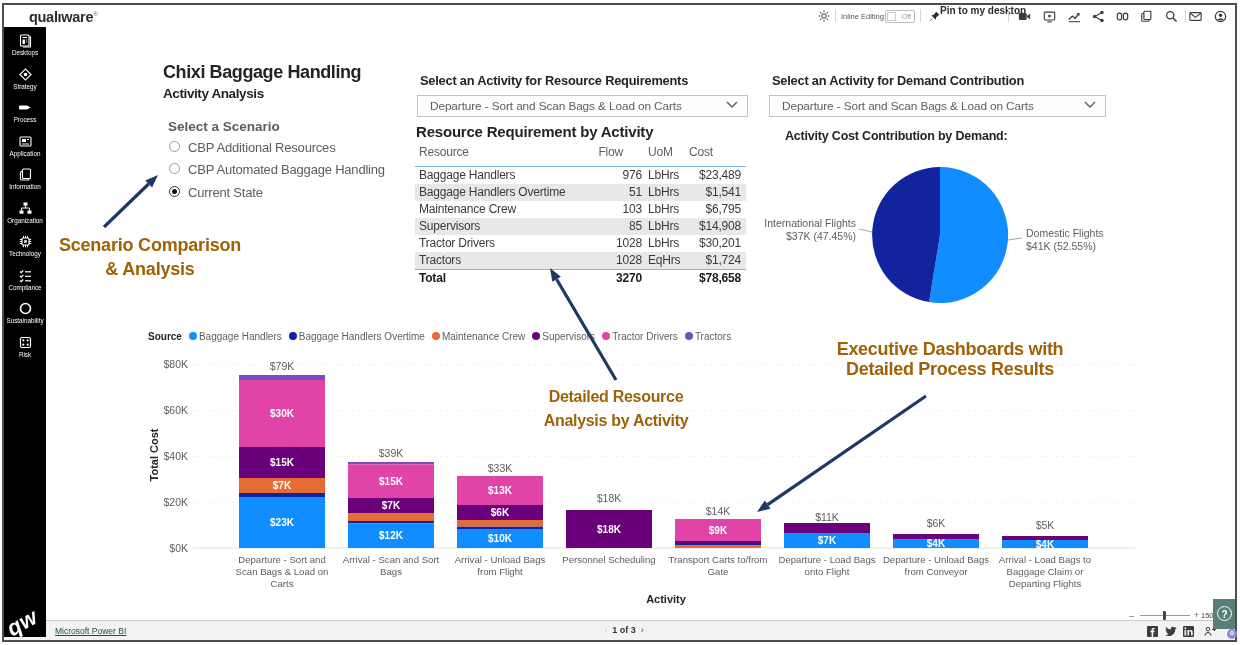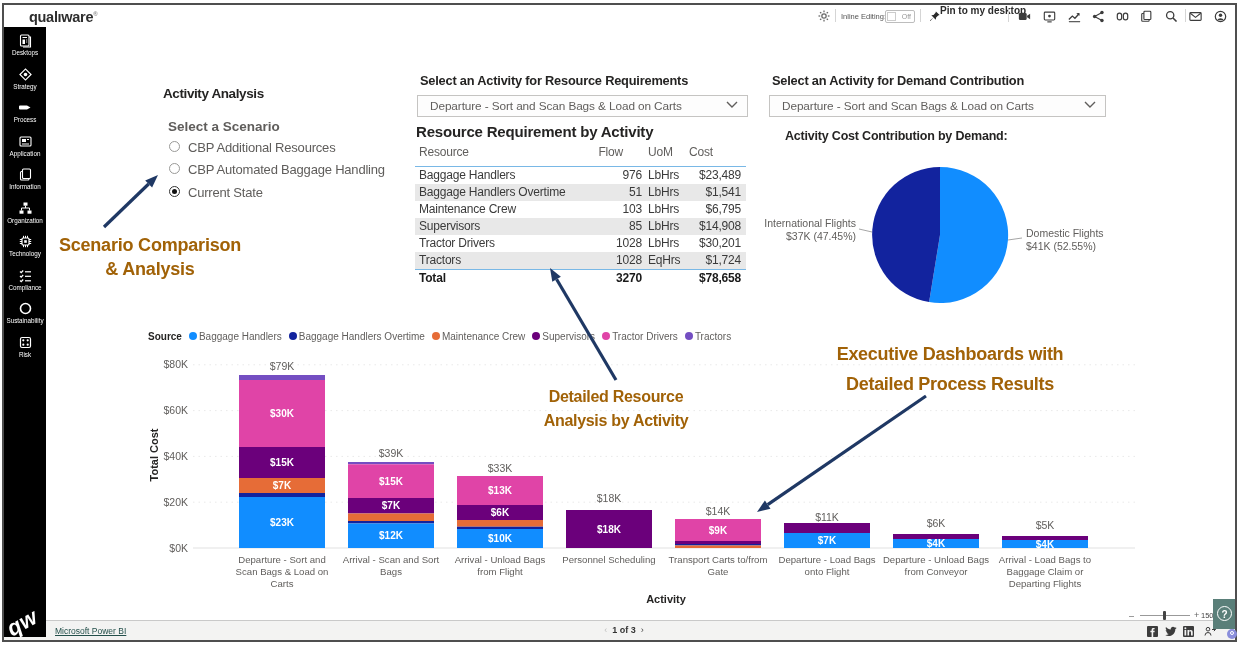--- a/index.html
+++ b/index.html
@@ -231,20 +231,21 @@
           <circle cx="9.7" cy="5.3" r="1.1" fill="#fff"></circle>
           <circle cx="5.3" cy="9.7" r="1.1" fill="#fff"></circle>
           <circle cx="9.7" cy="9.7" r="1.1" fill="#fff"></circle>
         </svg>
         <div class="sblabel">Risk</div>
       </div>
   </div>
   <div id="qwlogo">qw</div>
 
   <div id="main">
+    <div class="pbi-h" style="left:117px; top:14px; font-size:18px; letter-spacing:-0.4px;">Chixi Baggage Handling</div>
     <div class="pbi-h" style="left:117px; top:38px; font-size:13.5px; letter-spacing:-0.4px;">Activity Analysis</div>
     <div style="position:absolute; left:122px; top:71px; font-size:13.5px; font-weight:600; color:#5f5d5b;">Select a Scenario</div>
     <div class="radio" style="left:123px; top:93px;"></div>
     <div class="radlab" style="left:142px; top:92px;">CBP Additional Resources</div>
     <div class="radio" style="left:123px; top:115px;"></div>
     <div class="radlab" style="left:142px; top:114px;">CBP Automated Baggage Handling</div>
     <div class="radio sel" style="left:123px; top:138px;"></div>
     <div class="radlab" style="left:142px; top:137px;">Current State</div>
     <div class="annot" style="left:0px; top:185px; width:208px; font-size:18px; line-height:24px; letter-spacing:-0.2px;">Scenario Comparison<br>&amp; Analysis</div>
 
@@ -410,21 +411,21 @@
       <line x1="962" y1="192" x2="976" y2="190" stroke="#a6a6a6" stroke-width="1"></line>
       <line x1="58" y1="179" x2="102.6" y2="136.0" stroke="#1f3864" stroke-width="3.2"></line>
       <polygon points="112,127 106.1,139.6 99.2,132.4" fill="#1f3864"></polygon>
       <line x1="570" y1="332" x2="510.6" y2="231.2" stroke="#1f3864" stroke-width="3.2"></line>
       <polygon points="504,220 514.9,228.7 506.3,233.7" fill="#1f3864"></polygon>
       <line x1="880" y1="348" x2="721.7" y2="456.6" stroke="#1f3864" stroke-width="3.2"></line>
       <polygon points="711,464 718.9,452.5 724.5,460.8" fill="#1f3864"></polygon>
     </svg>
 
     <div class="annot" style="left:420px; top:337px; width:300px; font-size:16px; line-height:24px; letter-spacing:-0.3px;">Detailed Resource<br>Analysis by Activity</div>
-    <div class="annot" style="left:754px; top:291px; width:300px; font-size:18px; line-height:30px; letter-spacing:-0.3px;">Executive Dashboards with<br>Detailed Process Results</div>
+    <div class="annot" style="left:754px; top:291px; width:300px; font-size:18px; line-height:20px; letter-spacing:-0.3px;">Executive Dashboards with<br>Detailed Process Results</div>
   </div>
 
   <div id="zoomrow">
     <div style="position:absolute;left:1125px;top:1px;font-size:9px;color:#666;">–</div>
     <div style="position:absolute;left:1136px;top:4.5px;width:50px;height:1.5px;background:#999;"></div>
     <div style="position:absolute;left:1159px;top:1px;width:3px;height:9px;background:#444;border-radius:1px;"></div>
     <div style="position:absolute;left:1190px;top:0px;font-size:9px;color:#666;">+</div>
     <div style="position:absolute;left:1197px;top:1px;font-size:7.5px;color:#444;">150%</div>
   </div>
   <div id="pbibar">

